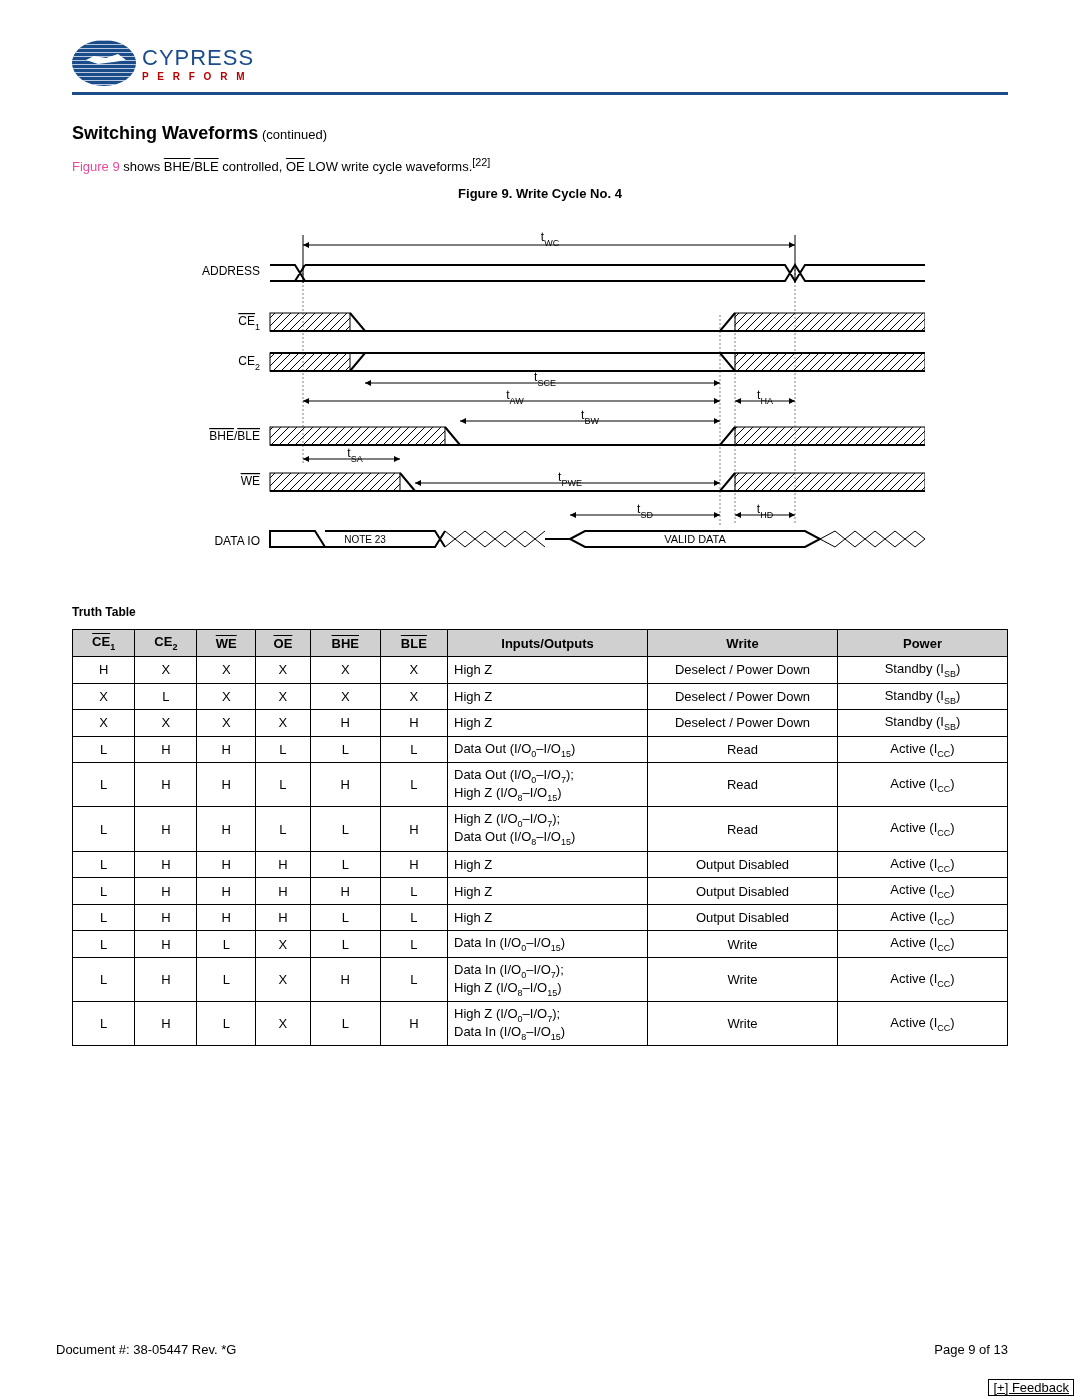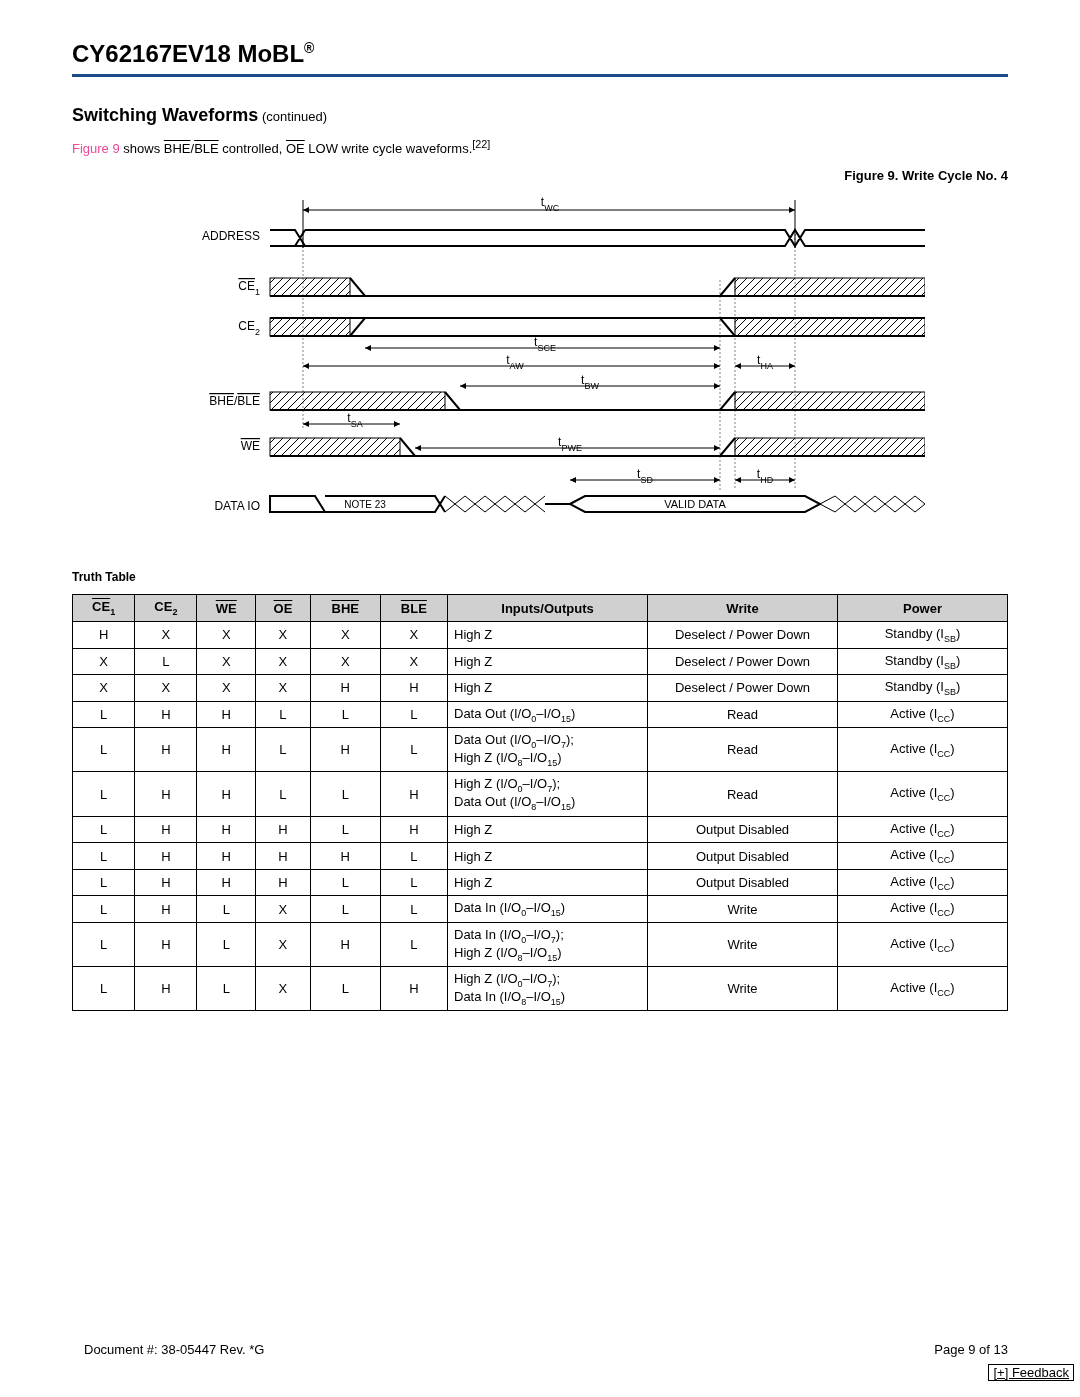--- a/index.html
+++ b/index.html
@@ -49,21 +49,21 @@
   .title sup { font-size: 14px; vertical-align: super; }
   .hr-line { border: none; border-top: 3px solid #1a4c8a; margin-bottom: 28px; }
 
   .section-head { font-size: 18px; font-weight: 700; margin-bottom: 12px; }
   .section-head .sm { font-size: 13px; font-weight: 400; }
 
   .intro-line { font-size: 13px; margin-bottom: 12px; }
   .intro-line a { color: #ec4899; text-decoration: none; }
   .bar { text-decoration: overline; }
 
-  .fig-caption { text-align: right; font-weight: 700; font-size: 13px; margin-bottom: 7px; }
+  .fig-caption { text-align: center; font-weight: 700; font-size: 13px; margin-bottom: 24px; }
 
   .waveform-box {
     width: 770px;
     height: 340px;
     margin: 0 auto 40px auto;
     position: relative;
   }
 
   .truth-title { font-size: 12px; font-weight: 700; margin: 16px 0 10px 0; }
 
@@ -78,42 +78,46 @@
     text-align: center;
     vertical-align: middle;
   }
   table.truth th { background: #d0d0d0; font-weight: 700; }
   table.truth td.left { text-align: left; padding-left: 6px; }
   table.truth sub { font-size: 9px; vertical-align: sub; }
 
   .footer {
     position: absolute;
     bottom: 40px;
-    left: 84px;
+    left: 56px;
     right: 72px;
     display: flex;
     justify-content: space-between;
     font-size: 13px;
   }
   .feedback {
     position: absolute;
-    bottom: 16px;
+    bottom: 1px;
     right: 6px;
     font-size: 13px;
     text-decoration: underline;
     border: 1px solid #000;
     padding: 0 4px;
   }
 </style>
 </head>
 <body>
 
 <div class="header-row">
-  <div class="title">
-    <span>CY62167EV18 MoBL</span><sup>®</sup>
+  <div class="logo-block">
+    <div class="logo-globe"></div>
+    <div class="logo-text">
+      <div class="logo-name">CYPRESS</div>
+      <div class="logo-perform">P E R F O R M</div>
+    </div>
   </div>
 </div>
 <hr class="hr-line">
 
 <div class="section-head">
   <span>Switching Waveforms</span><span class="sm"> (continued)</span>
 </div>
 
 <div class="intro-line">
   <a>Figure 9</a><span> shows </span><span class="bar">BHE</span>/<span class="bar">BLE</span><span> controlled, </span><span class="bar">OE</span><span> LOW write cycle waveforms.</span><sup>[22]</sup>

